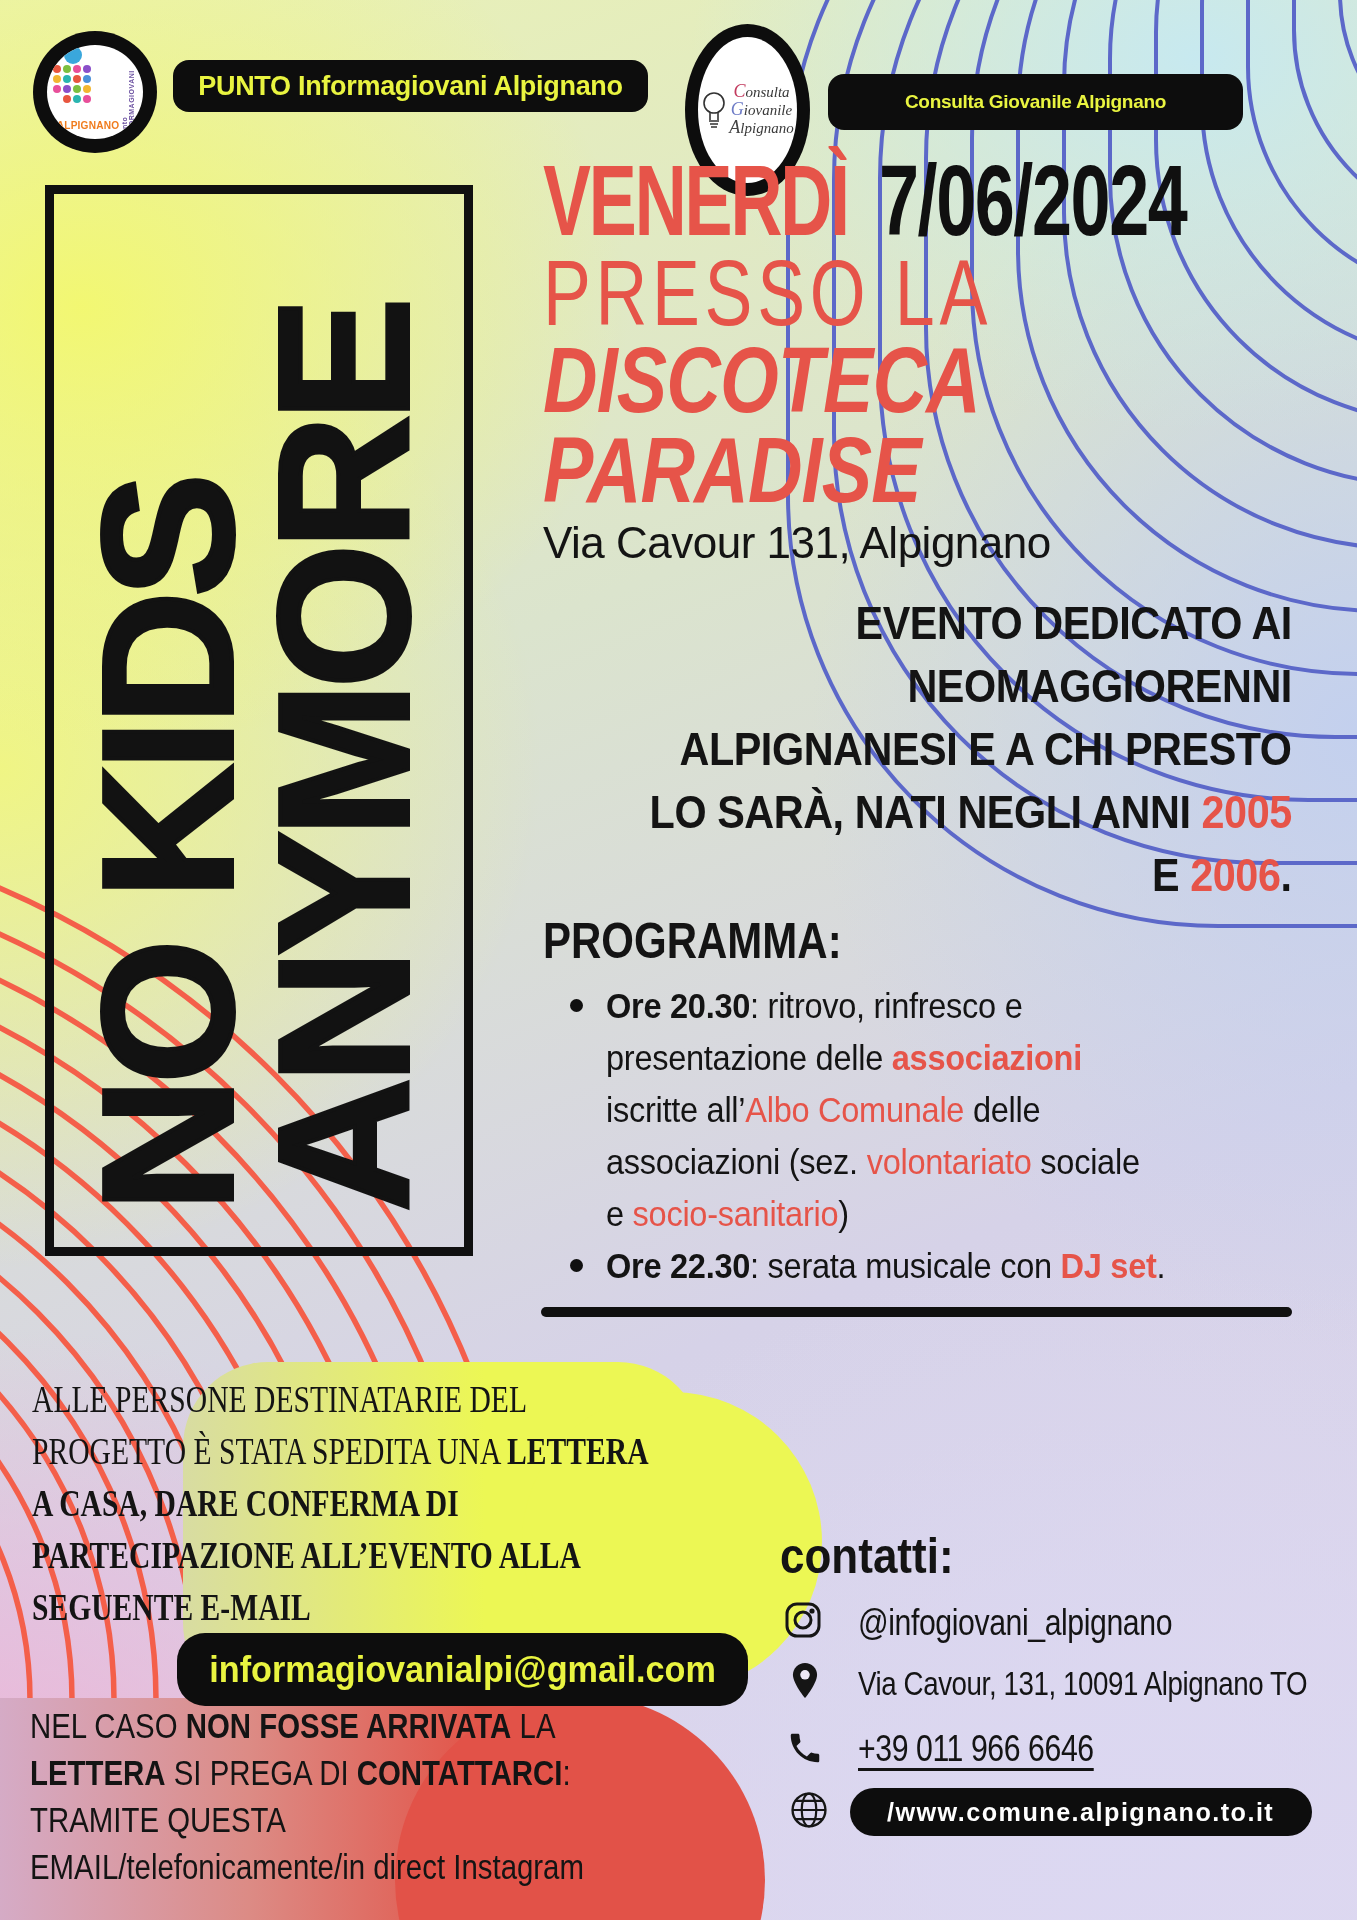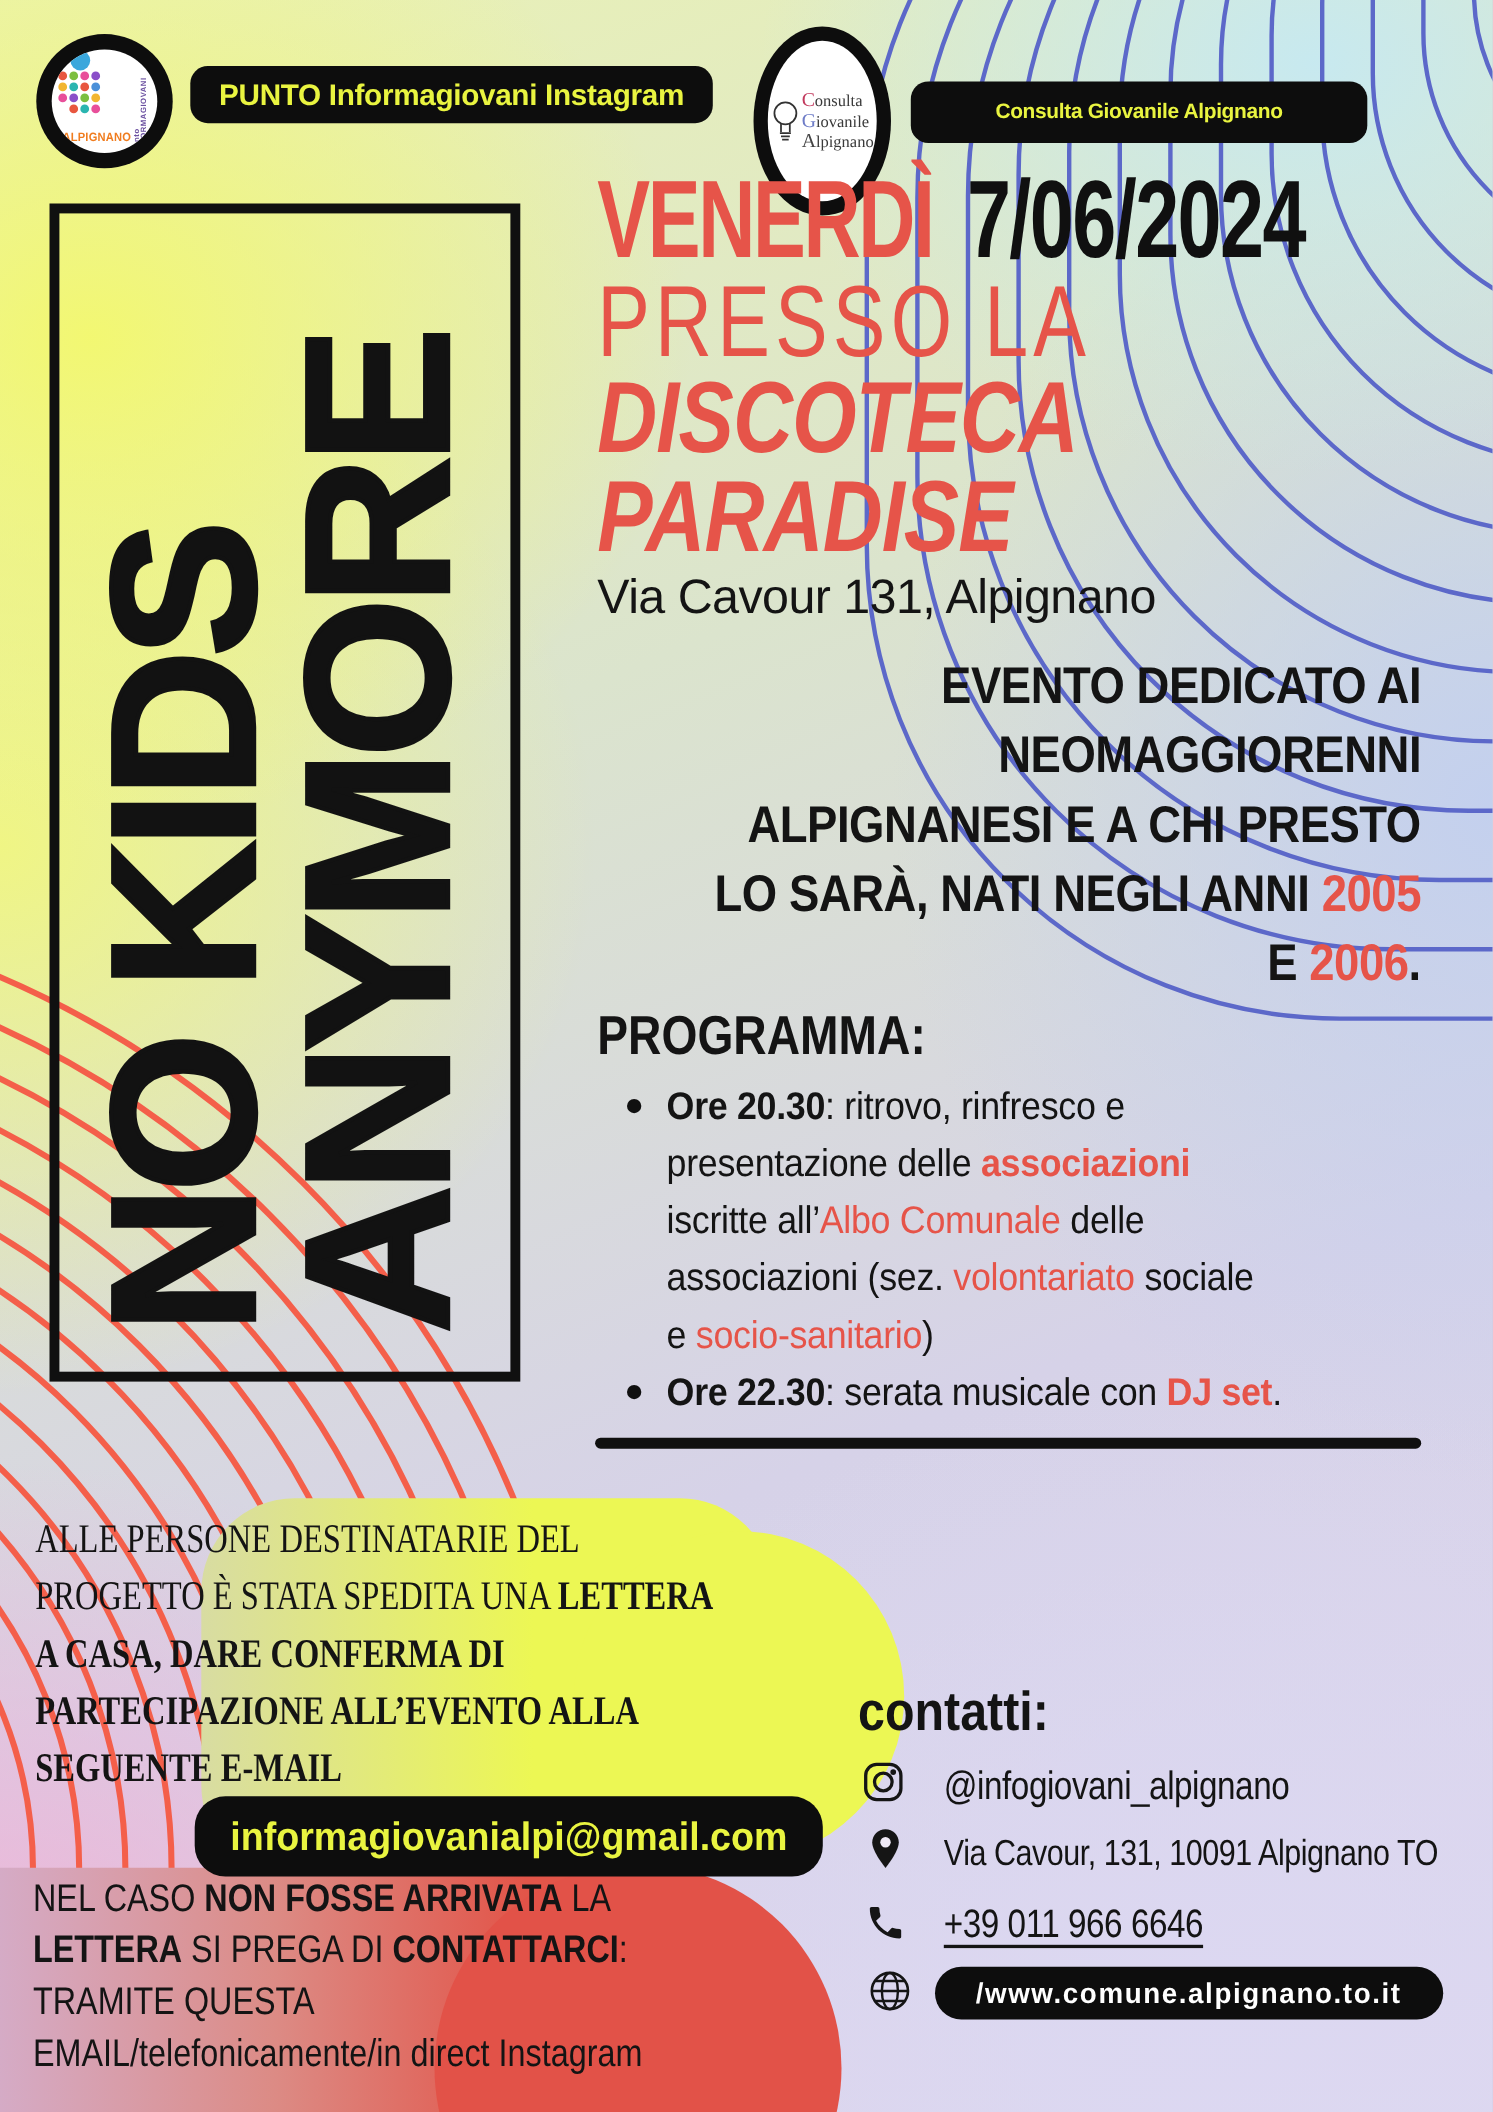--- a/index.html
+++ b/index.html
@@ -47,21 +47,21 @@
   .logo-ring{background:#0d0d0d;border-radius:50%;display:flex;align-items:center;justify-content:center;}
   .logo1{left:33px;top:31px;width:124px;height:122px;}
   .logo1 .inner{width:96px;height:94px;border-radius:50%;background:#fff;position:relative;overflow:hidden;}
   .logo2{left:685px;top:24px;width:125px;height:172px;}
   .logo2 .inner{width:99px;height:146px;border-radius:50%;background:#fff;position:relative;overflow:hidden;
     display:flex;align-items:center;justify-content:center;gap:2px;}
   .logo1-bottom{position:absolute;left:0;right:14px;bottom:8px;text-align:center;color:#f07c1e;
     font-size:11px;font-weight:bold;letter-spacing:.2px;transform:scaleX(.92);}
   .logo1-side{position:absolute;right:8px;top:12px;writing-mode:vertical-rl;transform:rotate(180deg);
     font-size:7px;font-weight:bold;color:#6a4fa0;letter-spacing:.5px;}
-  .logo2-lines{font-family:"Liberation Serif",serif;font-size:15px;line-height:17px;color:#3a3a3a;}
+  .logo2-lines{font-family:"Liberation Serif",serif;font-style:italic;font-size:15px;line-height:17px;color:#3a3a3a;text-align:center;}
   .logo2-lines .c0{color:#c23a5e;font-size:18px;}
   .logo2-lines .c1{color:#6e7cc7;font-size:18px;}
   .logo2-lines .c2{color:#444;font-size:18px;}
 
   
   .headline{left:543px;top:150px;display:flex;align-items:flex-start;font-weight:bold;font-size:100px;line-height:100px;white-space:nowrap;}
   .headline .wd{color:var(--red);transform:scaleX(.72);transform-origin:left;letter-spacing:-3px;}
   .headline .dt{color:#101010;transform:scaleX(.72);transform-origin:left;margin-left:-88px;letter-spacing:-2px;}
   .presso{left:543px;top:247px;font-size:92px;line-height:92px;font-weight:normal;color:var(--red);
     transform:scaleX(.78);transform-origin:left;letter-spacing:6px;white-space:nowrap;}
@@ -168,21 +168,21 @@
           <circle cx="20" cy="54" r="4" fill="#e8563f"></circle>
             <circle cx="30" cy="54" r="4" fill="#2ab5b0"></circle>
             <circle cx="40" cy="54" r="4" fill="#e84f9a"></circle>
         </g>
       </svg>
       <div class="logo1-side">Punto INFORMAGIOVANI</div>
       <div class="logo1-bottom">ALPIGNANO</div>
     </div>
   </div>
   <div class="abs badge badge1">
-    <span>PUNTO Informagiovani Instagram</span>
+    <span>PUNTO Informagiovani Alpignano</span>
   </div>
 
   <div class="abs logo-ring logo2">
     <div class="inner">
       <svg width="26" height="40" viewBox="0 0 26 40">
         <circle cx="13" cy="13" r="10" fill="none" stroke="#333" stroke-width="1.6"></circle>
         <path d="M9 22 L9 30 M17 22 L17 30 M8 31 h10 M9 34 h8 M10 37 h6" stroke="#333" stroke-width="1.6" fill="none"></path>
       </svg>
       <div class="logo2-lines">
         <div><span class="c0">C</span><span class="rest">onsulta</span></div>

